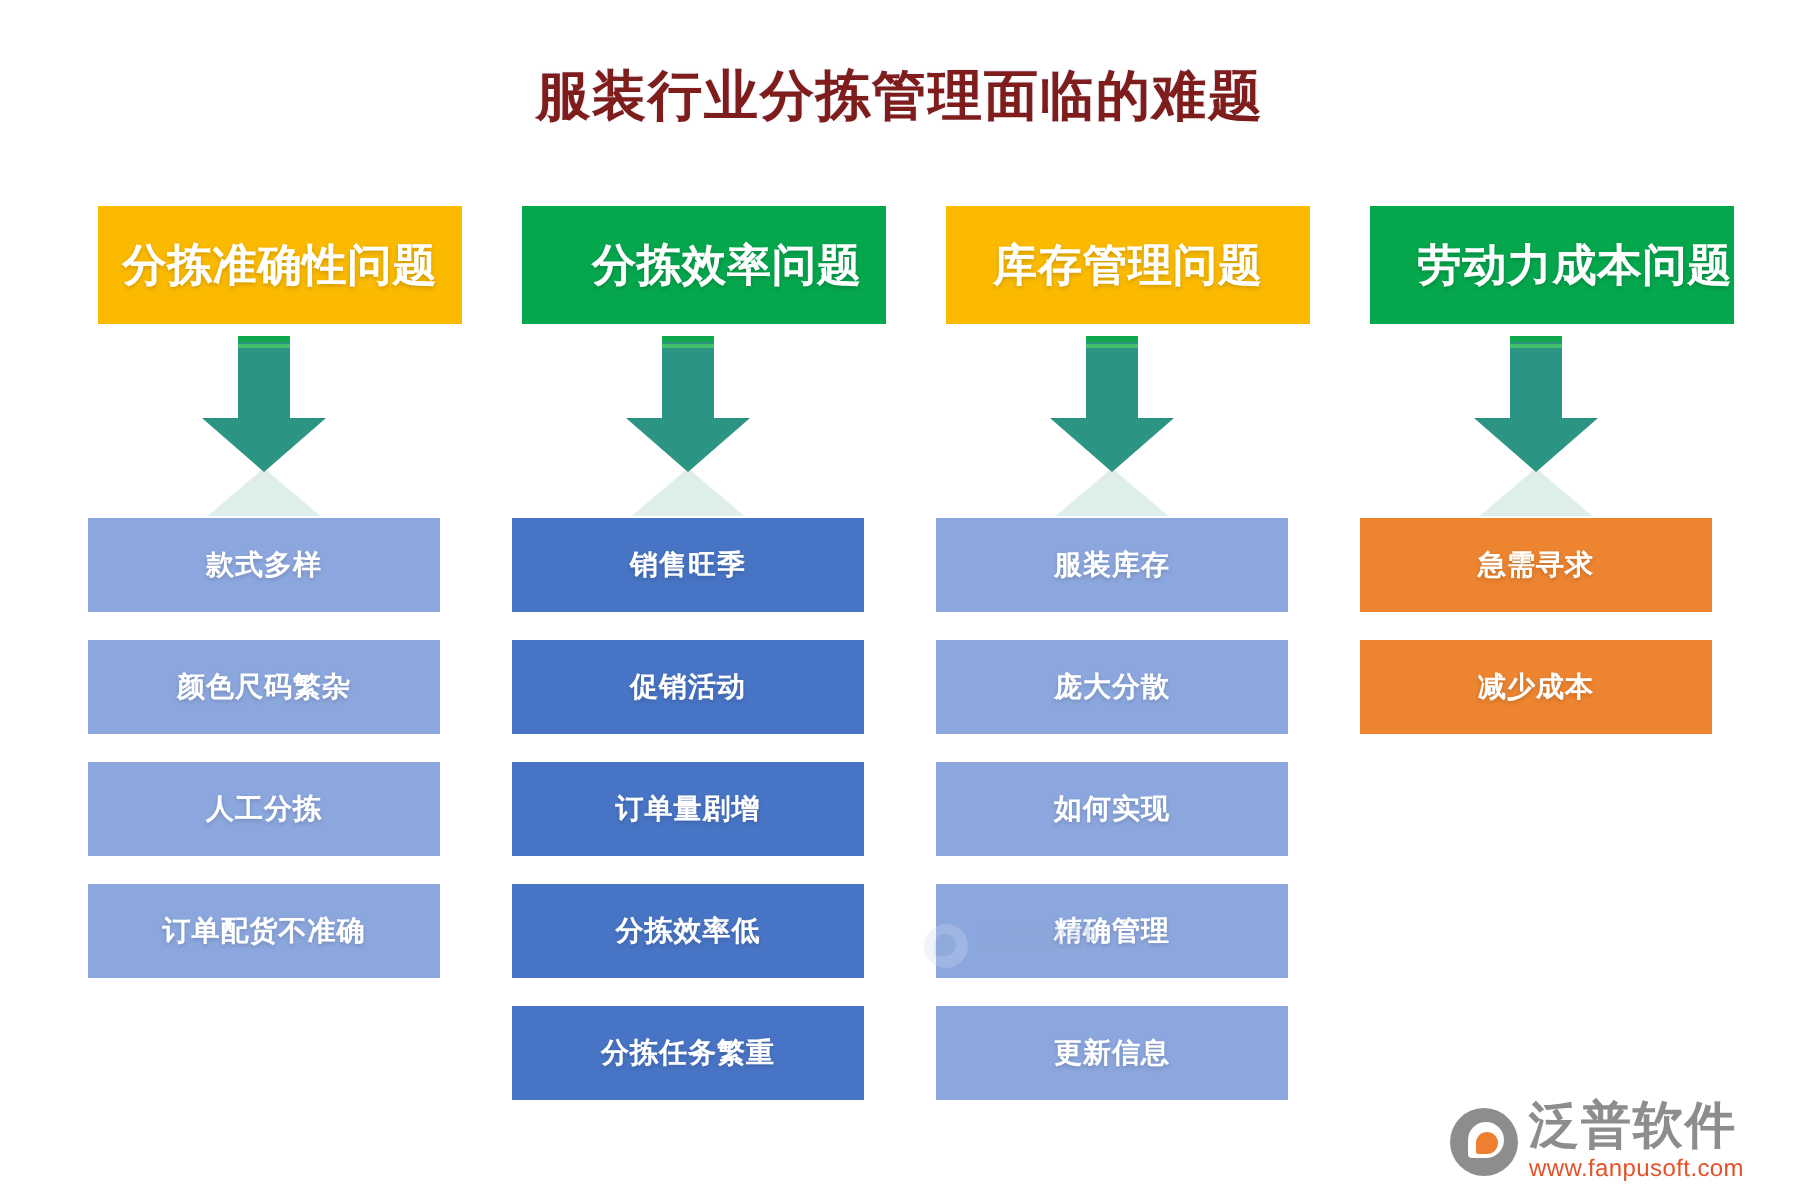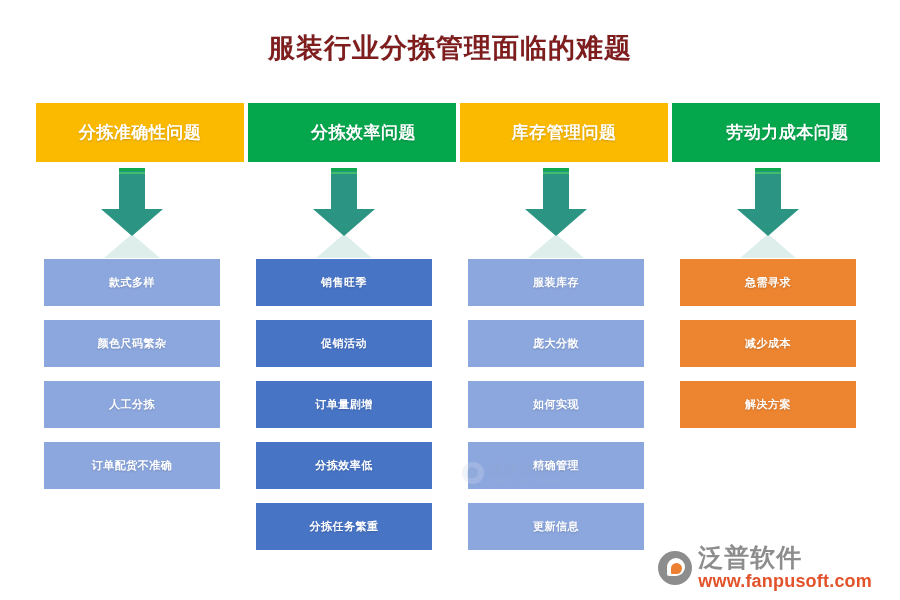--- a/index.html
+++ b/index.html
@@ -49,27 +49,27 @@
   }
   .column {
     width: 190px;
     display: flex;
     flex-direction: column;
     align-items: center;
   }
 
   
   .col-header {
-    width: 208px;
+    width: 182px;
     height: 59px;
     display: flex;
     align-items: center;
     justify-content: center;
     color: #ffffff;
-    font-size: 17px;
+    font-size: 22px;
     font-weight: bold;
     letter-spacing: 0.5px;
     text-shadow: 0 1px 2px rgba(0,0,0,0.18);
     box-sizing: border-box;
     margin-left: 16px;
   }
   .col-header.amber { background: #FBBA00; }
   .col-header.green { background: #05A74D; padding-left: 23px; }
 
   
@@ -137,21 +137,21 @@
     align-items: center;
     gap: 14px;
   }
   .item {
     width: 176px;
     height: 47px;
     display: flex;
     align-items: center;
     justify-content: center;
     color: #ffffff;
-    font-size: 11px;
+    font-size: 14px;
     font-weight: bold;
     letter-spacing: 0.5px;
     text-shadow: 0 1px 2px rgba(0,0,0,0.16);
     box-sizing: border-box;
   }
   .item.lightblue { background: #8CA7DE; }
   .item.blue      { background: #4874C5; }
   .item.orange    { background: #EC8430; }
 
   
@@ -234,22 +234,22 @@
     flex-direction: column;
     line-height: 1.0;
   }
   #logo .logo-cn {
     font-size: 25px;
     font-weight: bold;
     color: #8d8d8d;
     letter-spacing: 1px;
   }
   #logo .logo-url {
-    font-size: 18px;
-    font-weight: bold;
+    font-size: 12px;
+    font-weight: normal;
     color: #E2522B;
     letter-spacing: 0.2px;
     margin-top: 2px;
   }
 </style>
 </head>
 <body>
 
 <div id="canvas">
 
@@ -311,21 +311,20 @@
         <div class="arrow-wrap">
           <div class="arrow">
             <div class="shaft"></div>
             <div class="head"></div>
           </div>
           <div class="arrow-reflection"></div>
         </div>
         <div class="items">
           <div class="item orange">急需寻求</div>
           <div class="item orange">减少成本</div>
-          <div class="item orange">解决方案</div>
         </div>
       </div>
     </div>
 
   <div class="watermark-center">
     <div class="wm-mark"></div>
     <div class="wm-text">
       <div class="wm-cn">泛普软件</div>
       <div class="wm-en">FANPU SOFTWARE</div>
     </div>

